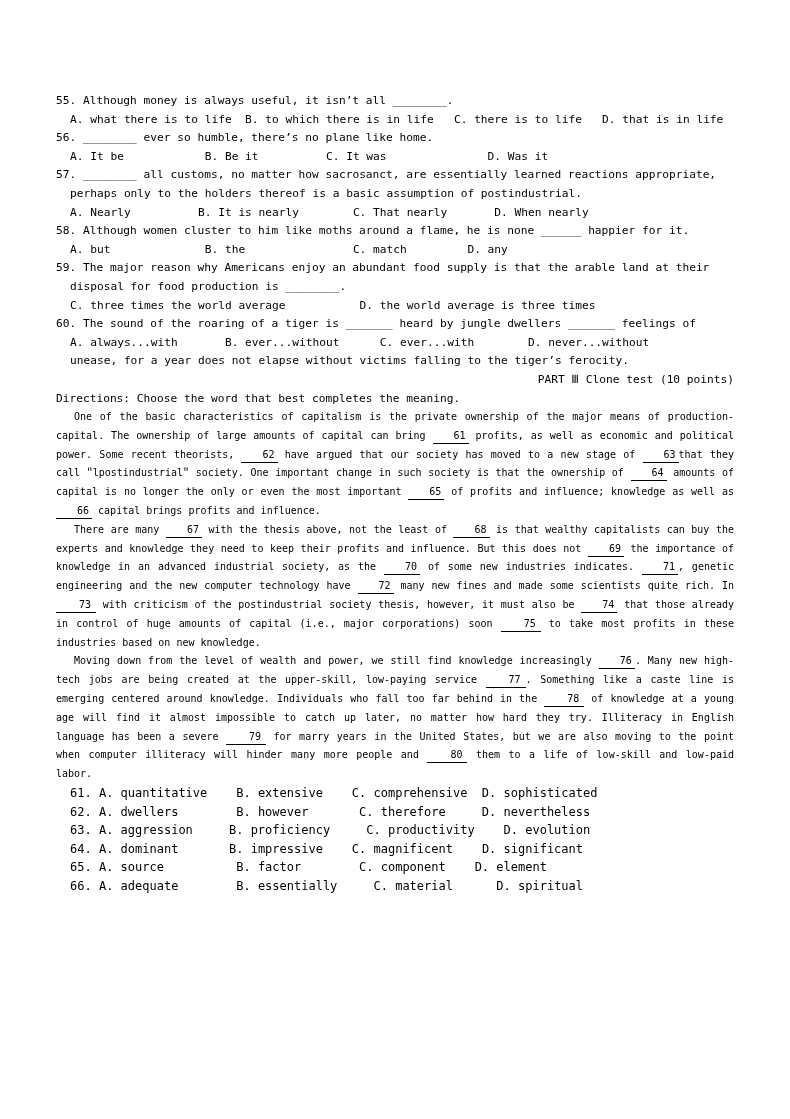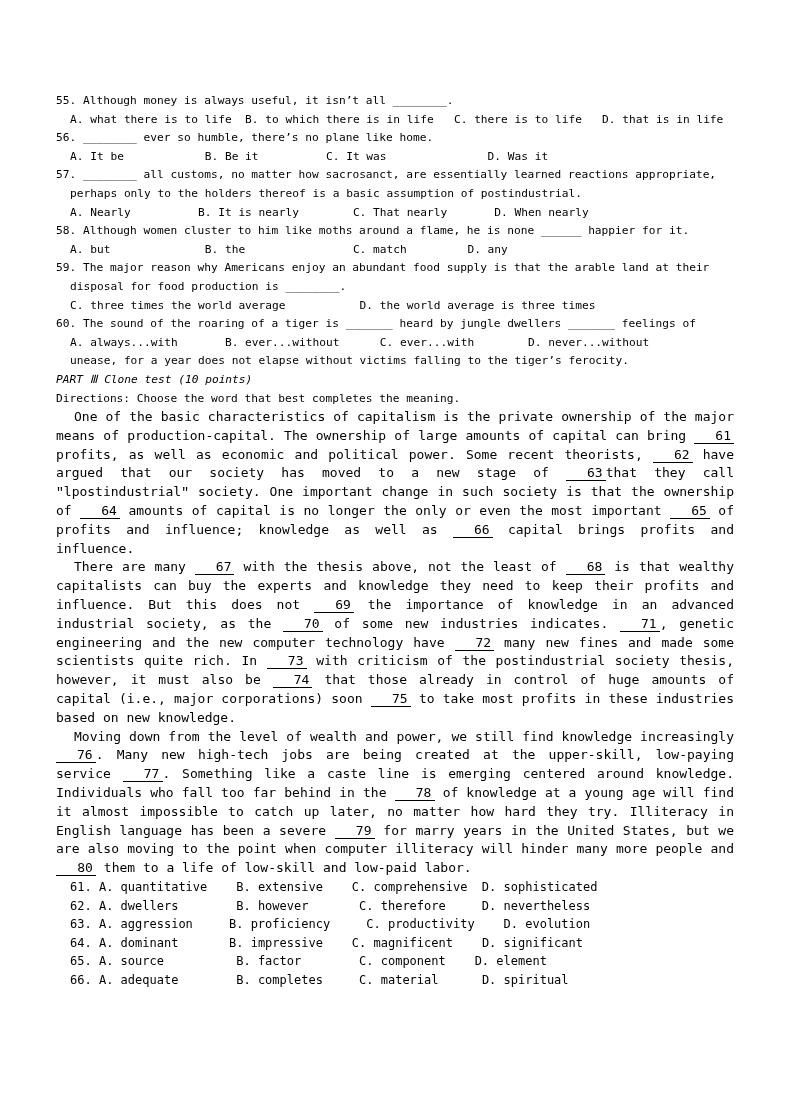--- a/index.html
+++ b/index.html
@@ -30,25 +30,24 @@
   .stem {
     text-indent: 0;
   }
   .opts {
     padding-left: 14px;
   }
   .cont {
     padding-left: 14px;
   }
   .center {
-    text-align: left;
-    font-style: italic;
+    text-align: right;
   }
   .para {
-    font-size: 13px;
+    font-size: 10px;
     line-height: 18.8px;
     margin: 0;
     text-align: justify;
     text-justify: inter-character;
     white-space: pre-wrap;
   }
   .indent {
     text-indent: 18px;
   }
   .blank {
@@ -101,15 +100,15 @@
 
   <p class="para indent"><span>There are many </span><span class="blank b-num">67</span><span> with the thesis above, not the least of </span><span class="blank b-num">68</span><span> is that wealthy capitalists can buy the experts and knowledge they need to keep their profits and influence. But this does not </span><span class="blank b-num">69</span><span> the importance of knowledge in an advanced industrial society, as the </span><span class="blank b-num">70</span><span> of some new industries indicates. </span><span class="blank b-num">71</span><span>, genetic engineering and the new computer technology have </span><span class="blank b-num">72</span><span> many new fines and made some scientists quite rich. In </span><span class="blank b-num-w">73</span><span> with criticism of the postindustrial society thesis, however, it must also be </span><span class="blank b-num">74</span><span> that those already in control of huge amounts of capital (i.e., major corporations) soon </span><span class="blank b-num-w">75</span><span> to take most profits in these industries based on new knowledge.</span></p>
 
   <p class="para indent"><span>Moving down from the level of wealth and power, we still find knowledge increasingly </span><span class="blank b-num">76</span><span>. Many new high-tech jobs are being created at the upper-skill, low-paying service </span><span class="blank b-num-w">77</span><span>. Something like a caste line is emerging centered around knowledge. Individuals who fall too far behind in the </span><span class="blank b-num-w">78</span><span> of knowledge at a young age will find it almost impossible to catch up later, no matter how hard they try. Illiteracy in English language has been a severe </span><span class="blank b-num-w">79</span><span> for marry years in the United States, but we are also moving to the point when computer illiteracy will hinder many more people and </span><span class="blank b-num-w">80</span><span> them to a life of low-skill and low-paid labor.</span></p>
 
   <p class="ans-row"><span>61.</span> <span>A. quantitative</span>    <span>B. extensive</span>    <span>C. comprehensive</span>  <span>D. sophisticated</span></p>
   <p class="ans-row"><span>62.</span> <span>A. dwellers</span>        <span>B. however</span>       <span>C. therefore</span>     <span>D. nevertheless</span></p>
   <p class="ans-row"><span>63.</span> <span>A. aggression</span>     <span>B. proficiency</span>     <span>C. productivity</span>    <span>D. evolution</span></p>
   <p class="ans-row"><span>64.</span> <span>A. dominant</span>       <span>B. impressive</span>    <span>C. magnificent</span>    <span>D. significant</span></p>
   <p class="ans-row"><span>65.</span> <span>A. source</span>          <span>B. factor</span>        <span>C. component</span>    <span>D. element</span></p>
-  <p class="ans-row"><span>66.</span> <span>A. adequate</span>        <span>B. completes</span>     <span>C. material</span>      <span>D. spiritual</span></p>
+  <p class="ans-row"><span>66.</span> <span>A. adequate</span>        <span>B. essentially</span>     <span>C. material</span>      <span>D. spiritual</span></p>
 
 </div>
 
 </body></html>

